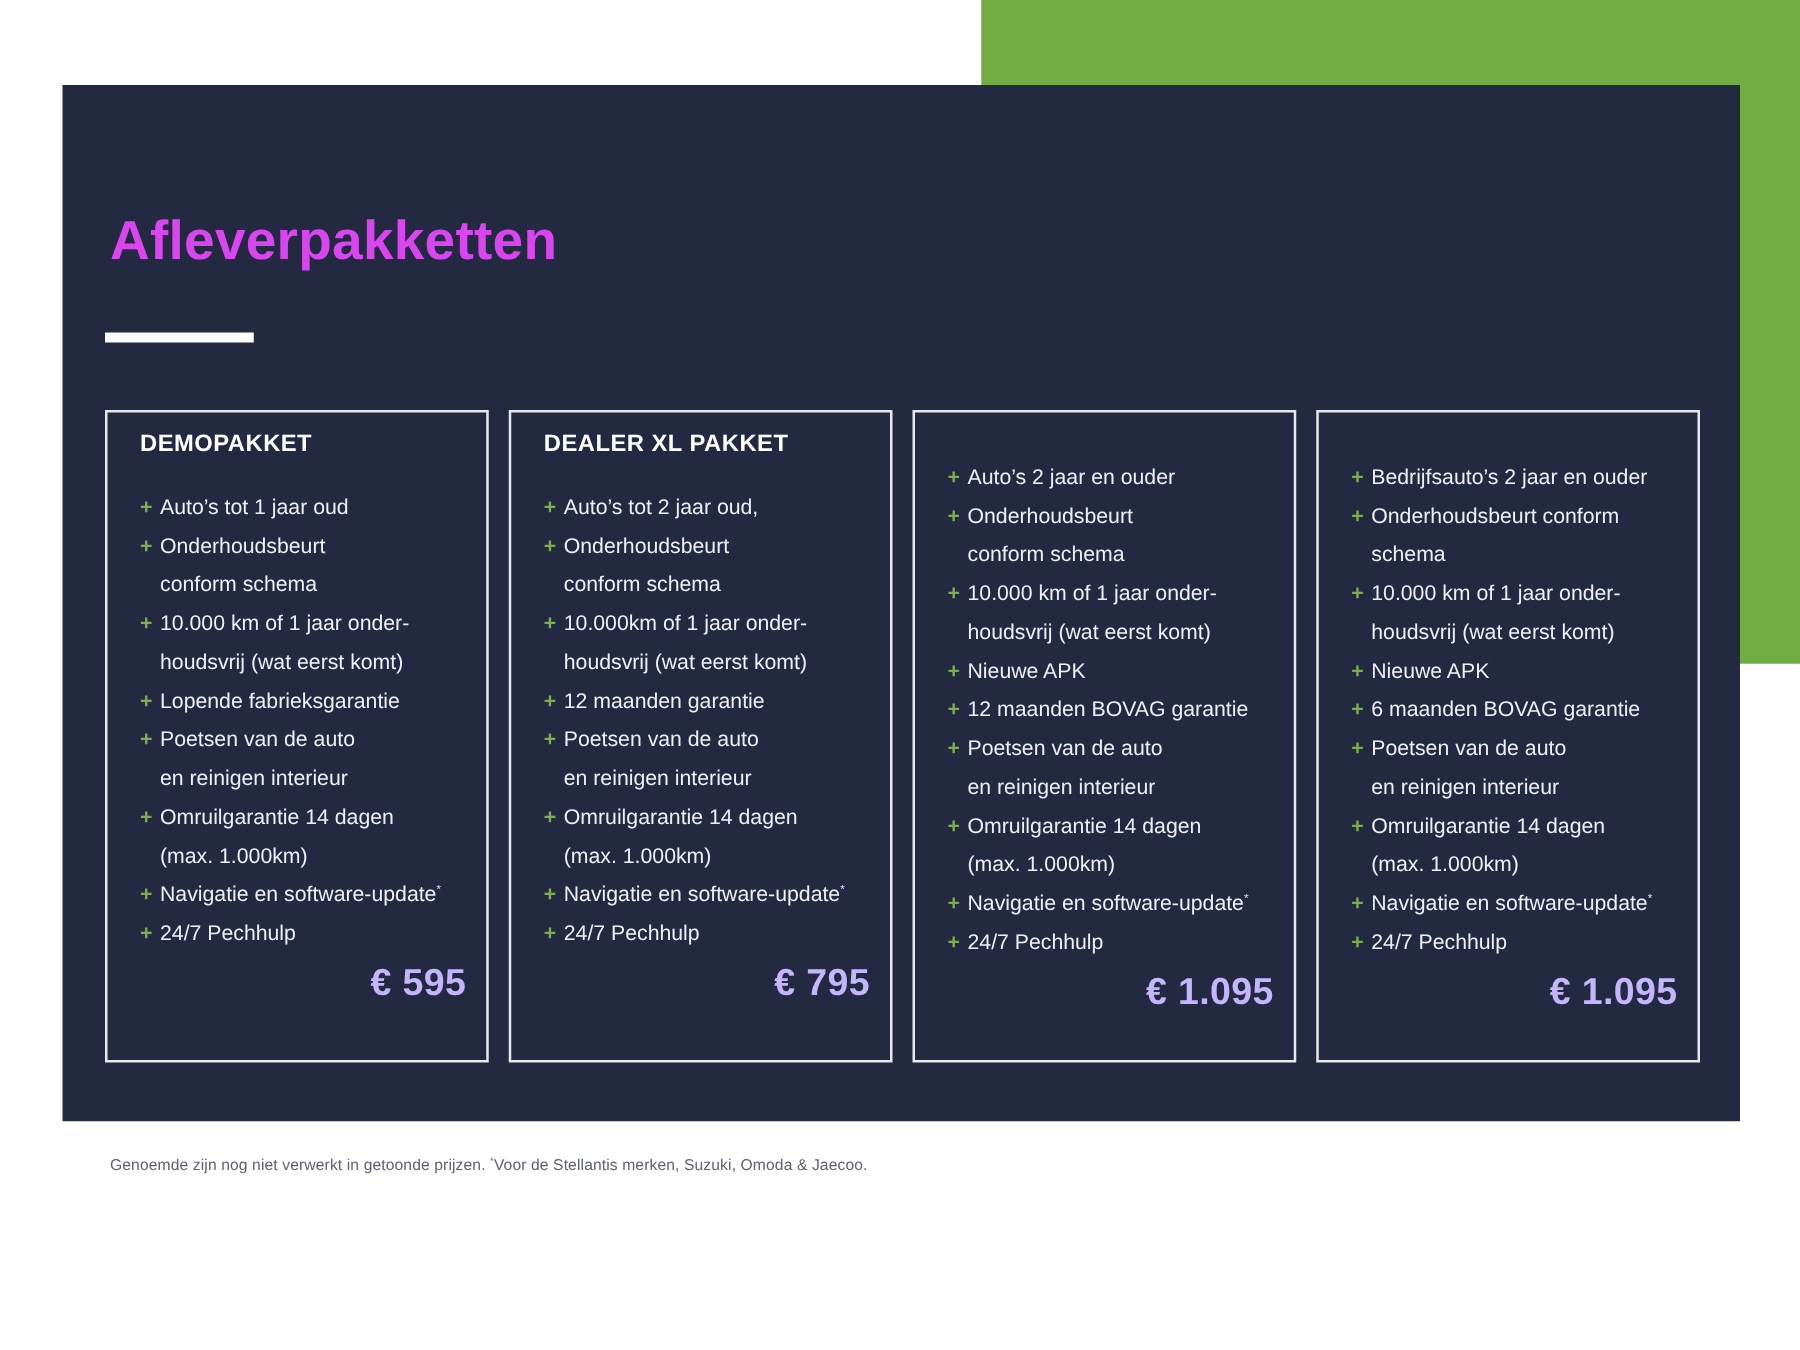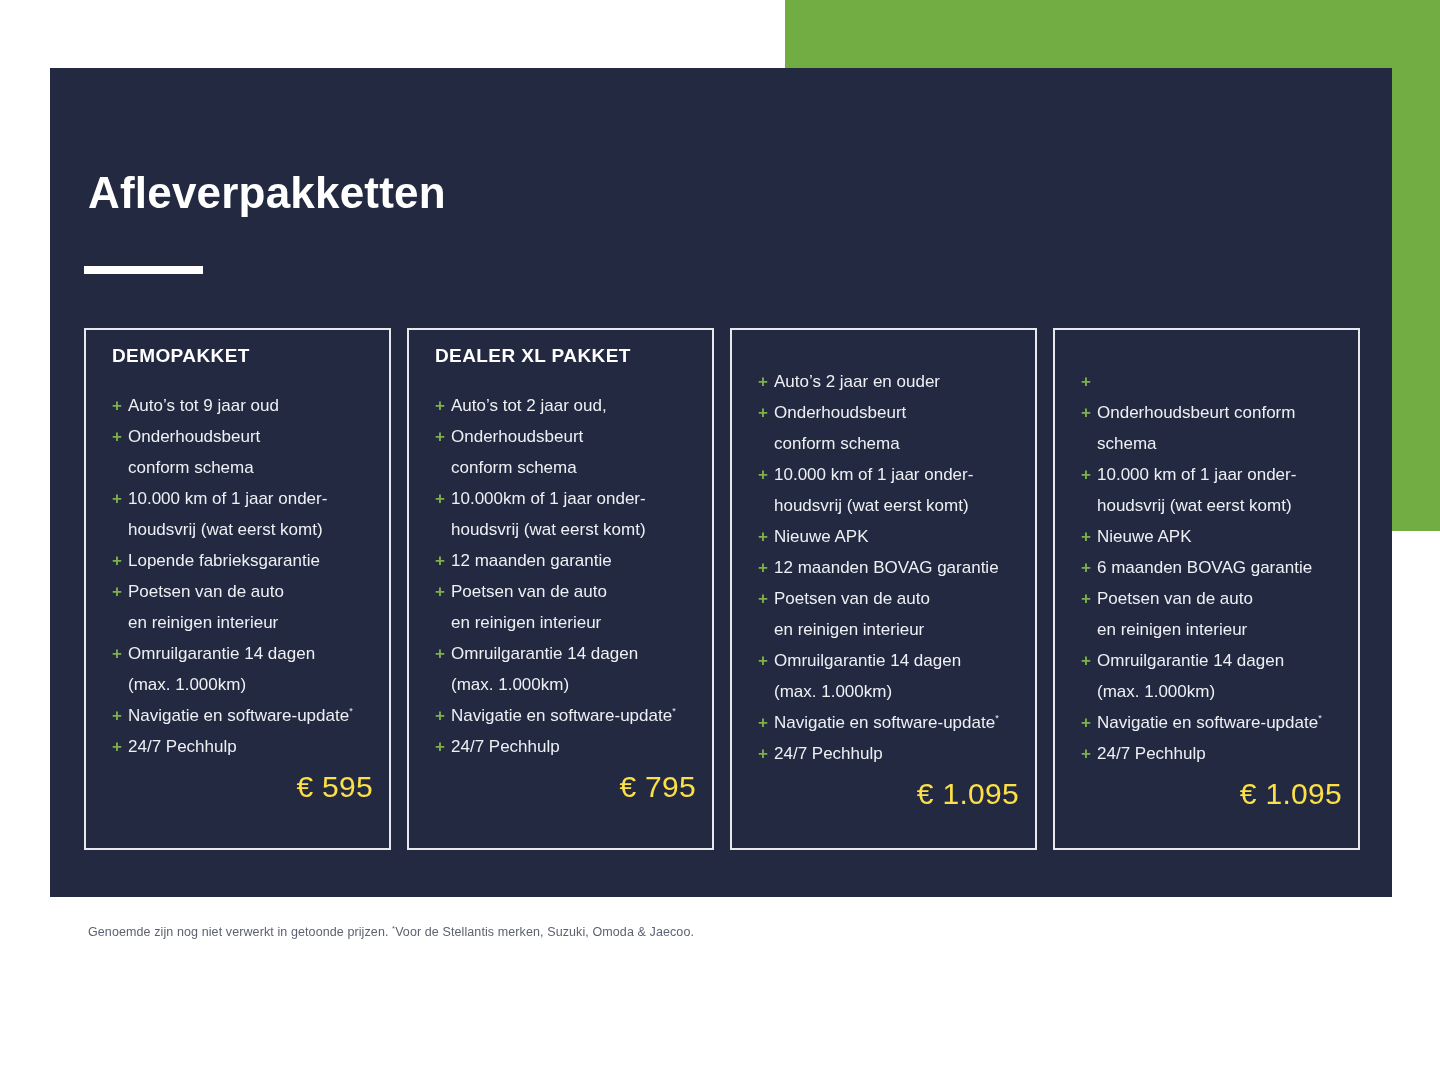--- a/index.html
+++ b/index.html
@@ -26,21 +26,21 @@
   }
   .content-panel {
     position: absolute;
     left: 50px; top: 68px;
     width: 1342px; height: 829px;
     background: var(--navy);
   }
   .page-title {
     position: absolute;
     left: 38px; top: 100px;
-    color: #ffffff;
+    color: #d946ef;
     font-size: 44px;
     font-weight: bold;
     letter-spacing: 0.2px;
   }
   .title-underline {
     position: absolute;
     left: 34px; top: 198px;
     width: 119px; height: 8px;
     background: #ffffff;
   }
@@ -82,23 +82,23 @@
     font-weight: bold;
   }
   .feature-text sup {
     font-size: 0.55em;
     line-height: 0;
   }
   .price {
     margin-top: 8px;
     text-align: right;
     padding-right: 4px;
-    color: #fde047;
+    color: #c4b5fd;
     font-size: 30px;
-    font-weight: normal;
+    font-weight: bold;
     letter-spacing: 0.3px;
   }
   .footnote {
     position: absolute;
     left: 88px; top: 925px;
     font-size: 12.5px;
     color: var(--footnote_gray);
     letter-spacing: 0.1px;
   }
   .footnote sup { font-size: 0.6em; line-height: 0; }
@@ -110,21 +110,21 @@
 
 <div class="content-panel">
   <h1 class="page-title">Afleverpakketten</h1>
   <div class="title-underline"></div>
   <div class="cards-row" id="cards-row">
   <section class="card">
     <h2 class="card-title">DEMOPAKKET</h2>
     <div class="features">
           <div class="feature-line">
             <span class="plus">+</span>
-            <span class="feature-text">Auto’s tot 9 jaar oud</span>
+            <span class="feature-text">Auto’s tot 1 jaar oud</span>
           </div>
           <div class="feature-line">
             <span class="plus">+</span>
             <span class="feature-text">Onderhoudsbeurt</span>
           </div>
           <div class="feature-line">
             <span class="plus"></span>
             <span class="feature-text">conform schema</span>
           </div>
           <div class="feature-line">
@@ -277,20 +277,21 @@
             <span class="feature-text">24/7 Pechhulp</span>
           </div>
         </div>
     <div class="price">€ 1.095</div>
   </section>
 
   <section class="card">
     <div class="features">
           <div class="feature-line">
             <span class="plus">+</span>
+            <span class="feature-text">Bedrijfsauto’s 2 jaar en ouder</span>
           </div>
           <div class="feature-line">
             <span class="plus">+</span>
             <span class="feature-text">Onderhoudsbeurt conform</span>
           </div>
           <div class="feature-line">
             <span class="plus"></span>
             <span class="feature-text">schema</span>
           </div>
           <div class="feature-line">

